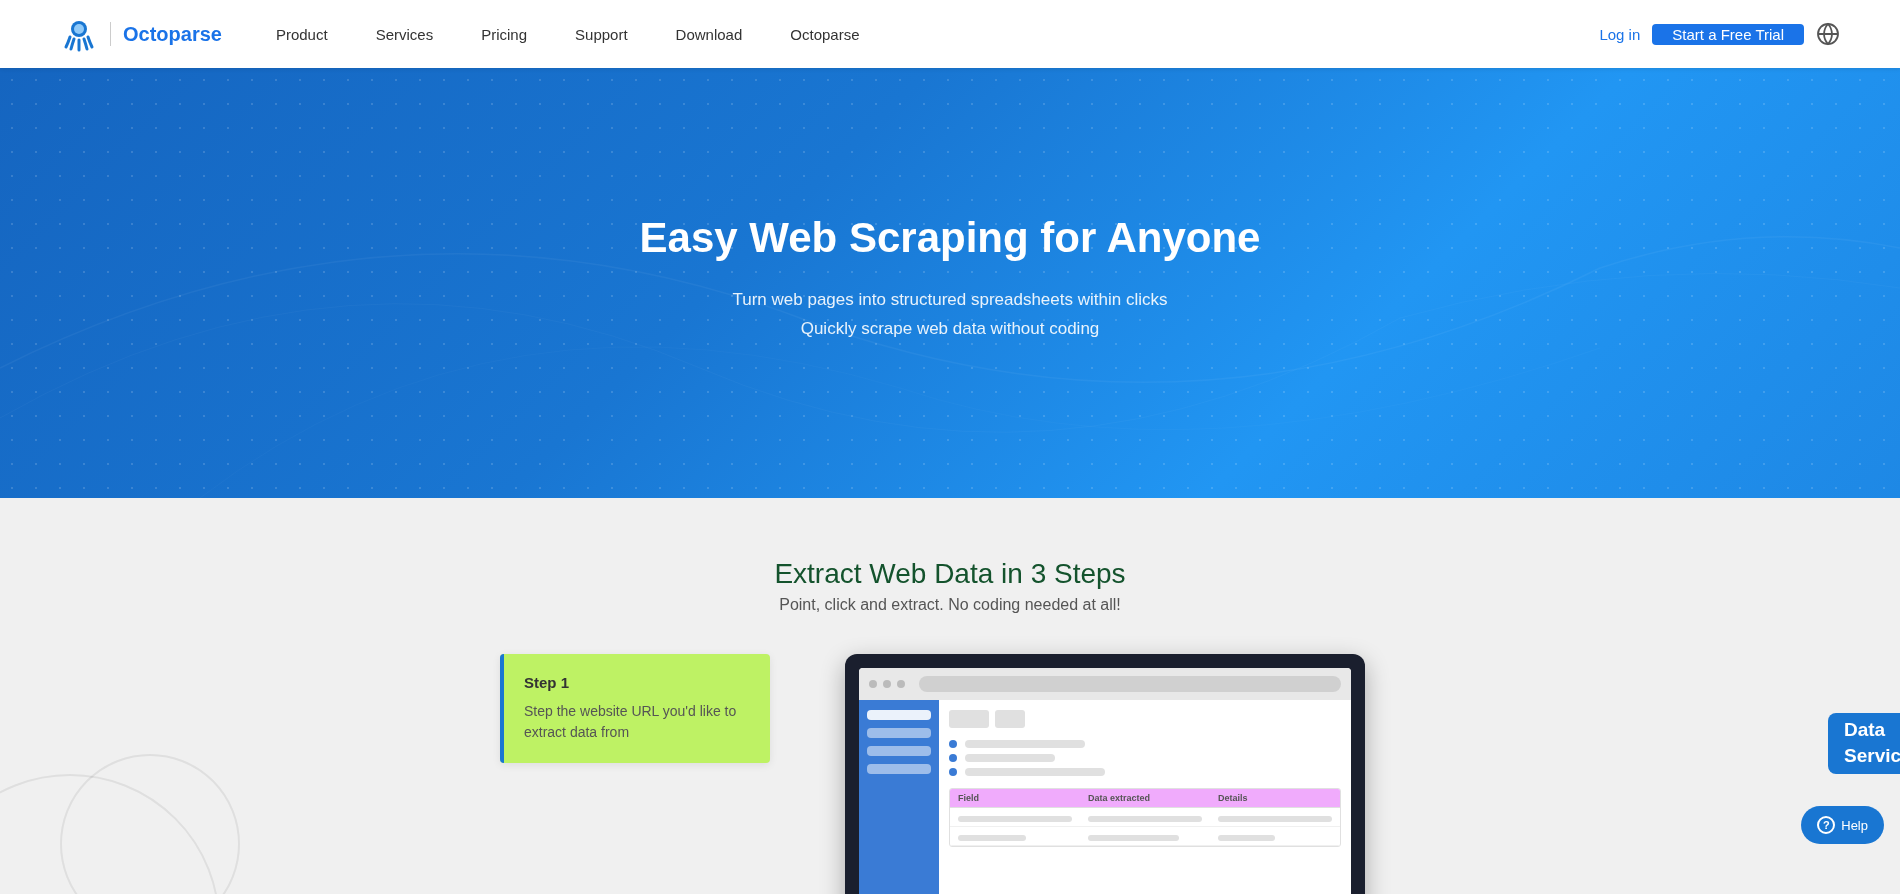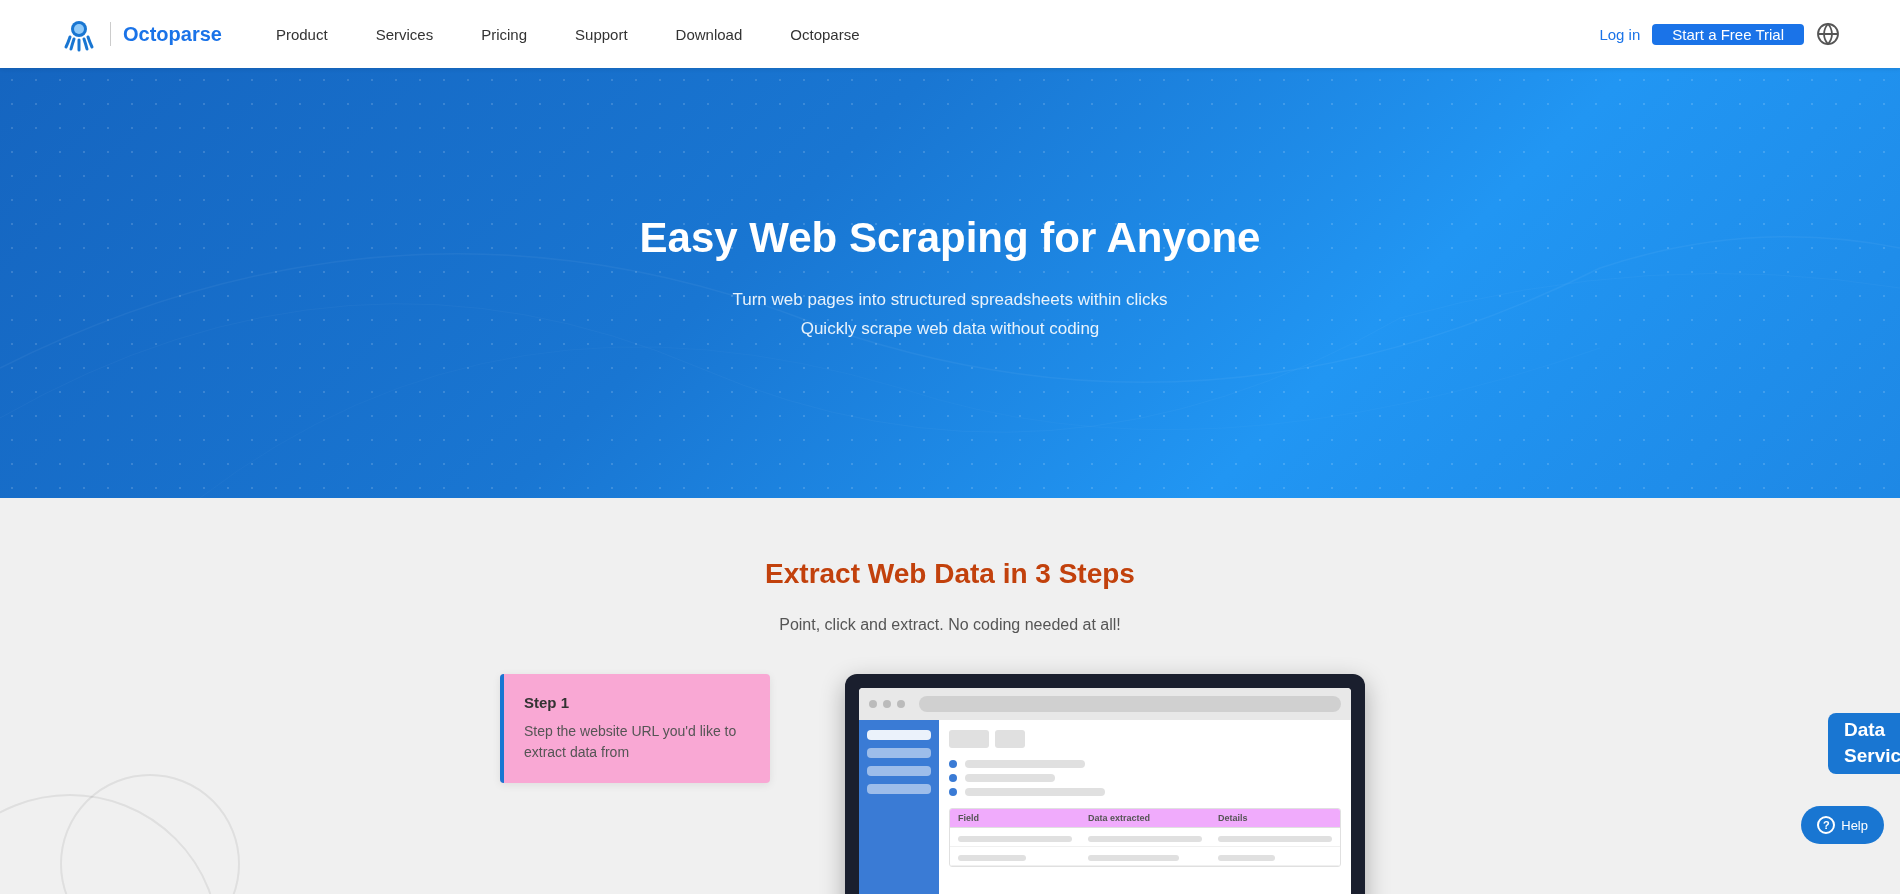--- a/index.html
+++ b/index.html
@@ -130,34 +130,34 @@
       left: -80px; bottom: -60px;
     }
     .steps-bg-circle-2 {
       width: 180px; height: 180px;
       left: 60px; bottom: 80px;
     }
     .steps-header {
       text-align: center; margin-bottom: 40px;
     }
     .steps-title {
-      font-size: 28px; font-weight: 700; color: #c2410c;
-      margin-bottom: 26px;
+      font-size: 28px; font-weight: 400; color: #14532d;
+      margin-bottom: 6px;
     }
     .steps-subtitle {
       font-size: 16px; color: #555;
     }
     .steps-content {
       display: flex; gap: 40px;
       align-items: flex-start;
       max-width: 900px;
       margin: 0 auto;
     }
     .step-card {
-      background: #f9a8d4;
+      background: #bef264;
       border-radius: 4px;
       padding: 20px 24px;
       min-width: 250px;
       max-width: 270px;
       box-shadow: 0 2px 8px rgba(0,0,0,0.08);
       position: relative;
     }
     .step-card::before {
       content: '';
       position: absolute;

